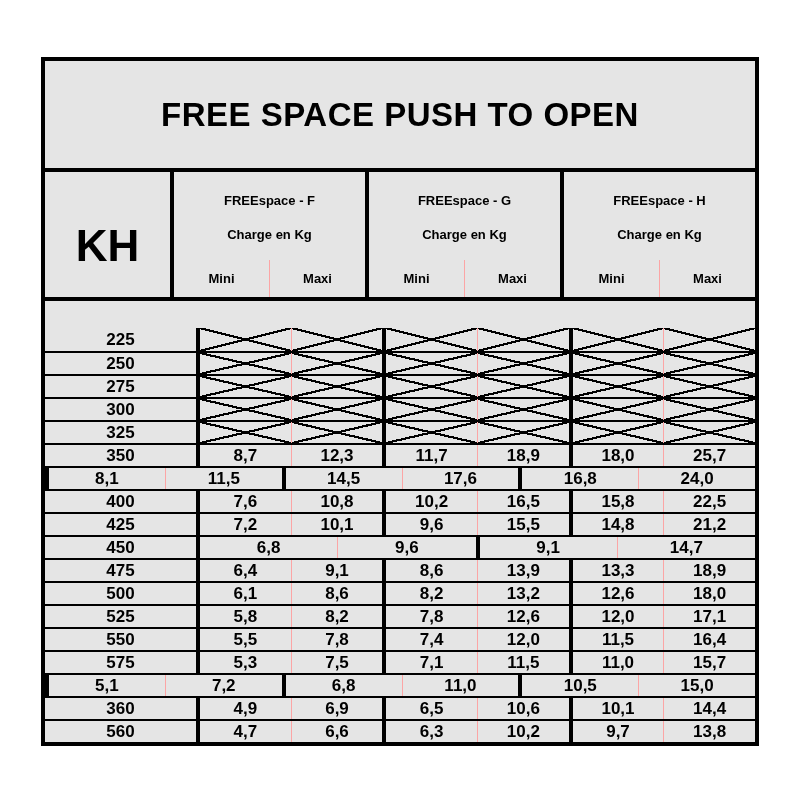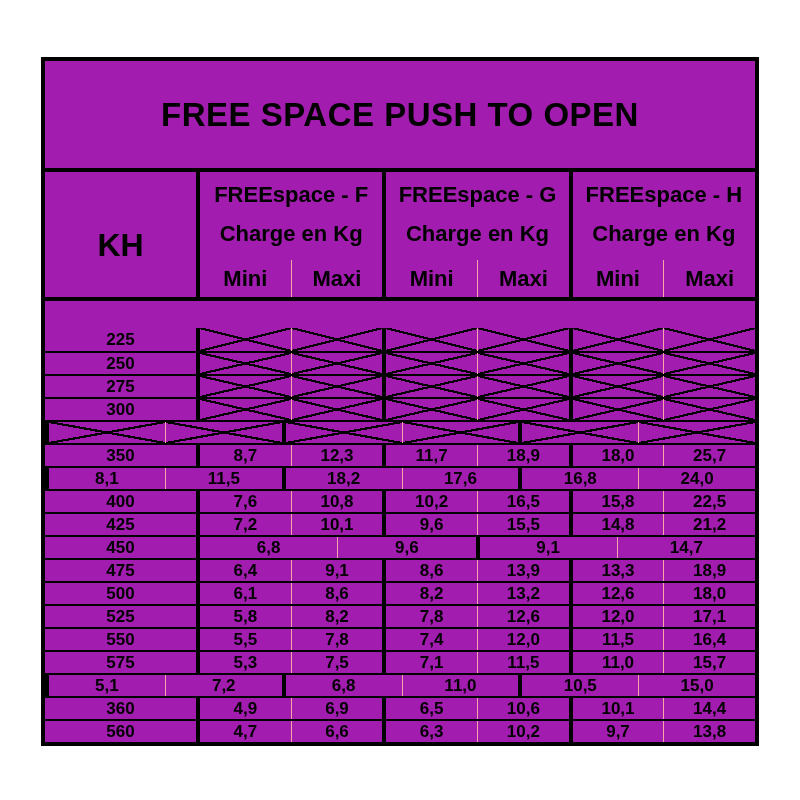--- a/index.html
+++ b/index.html
@@ -6,40 +6,40 @@
   body {
     width:800px; height:800px; background:#ffffff;
     font-family:"Liberation Sans", sans-serif;
     font-weight:bold; color:#000;
     position:relative;
   }
   .tbl {
     position:absolute; left:41px; top:57px;
     width:718px; height:689px;
     border:4px solid #000; box-sizing:border-box;
-    background:#a21caf;
+    background:#e5e5e5;
     display:flex; flex-direction:column;
   }
   .title {
     height:124px; border-bottom:4px solid #000; box-sizing:border-box;
     display:flex; align-items:center; justify-content:center;
     font-size:33px; letter-spacing:0.5px;
   }
   .hdr {
     height:143px; border-bottom:4px solid #000; box-sizing:border-box;
     display:flex;
   }
   .khh {
-    width:151px; box-sizing:border-box;
+    width:125px; box-sizing:border-box;
     display:flex; align-items:center; justify-content:center;
-    font-size:32px; padding-top:22px;
+    font-size:44px; padding-top:22px;
   }
   .hgrp {
     flex:1; border-left:4px solid #000; box-sizing:border-box;
-    display:flex; flex-direction:column; font-size:22px;
+    display:flex; flex-direction:column; font-size:13px;
   }
   .gname { height:36px; display:flex; align-items:flex-end; justify-content:center; }
   .gsub  { height:52px; display:flex; align-items:center; justify-content:center; }
   .gmm   { flex:1; display:flex; }
   .half  { flex:1; display:flex; align-items:center; justify-content:center; }
   .maxi  { border-left:1px solid #fca5a5; }
   .tbody { flex:1; display:flex; flex-direction:column;margin-top:27px; }
   .row {
     height:23px; box-sizing:border-box; border-top:2px solid #000;
     display:flex; font-size:17px;
@@ -157,20 +157,21 @@
         <div class="half xcell"></div>
         <div class="half maxi xcell"></div>
       </div>
       <div class="grp">
         <div class="half xcell"></div>
         <div class="half maxi xcell"></div>
       </div>
     </div>
 
     <div class="row">
+      <div class="kh">325</div>
       <div class="grp">
         <div class="half xcell"></div>
         <div class="half maxi xcell"></div>
       </div>
       <div class="grp">
         <div class="half xcell"></div>
         <div class="half maxi xcell"></div>
       </div>
       <div class="grp">
         <div class="half xcell"></div>
@@ -193,21 +194,21 @@
         <div class="half maxi">25,7</div>
       </div>
     </div>
 
     <div class="row">
       <div class="grp">
         <div class="half">8,1</div>
         <div class="half maxi">11,5</div>
       </div>
       <div class="grp">
-        <div class="half">18,2</div>
+        <div class="half">14,5</div>
         <div class="half maxi">17,6</div>
       </div>
       <div class="grp">
         <div class="half">16,8</div>
         <div class="half maxi">24,0</div>
       </div>
     </div>
 
     <div class="row">
       <div class="kh">400</div>

